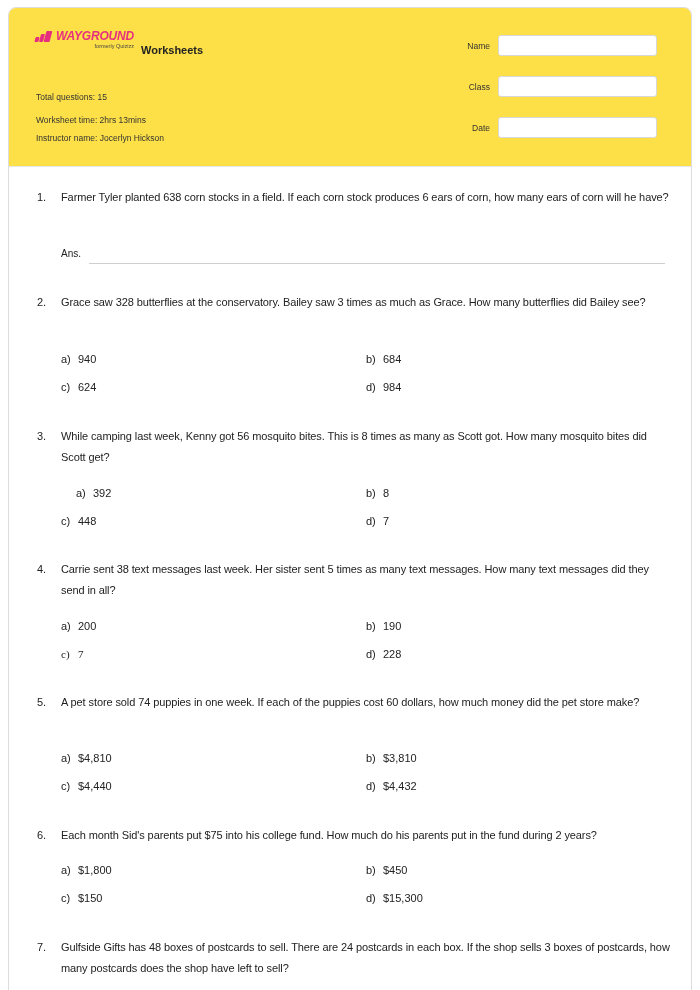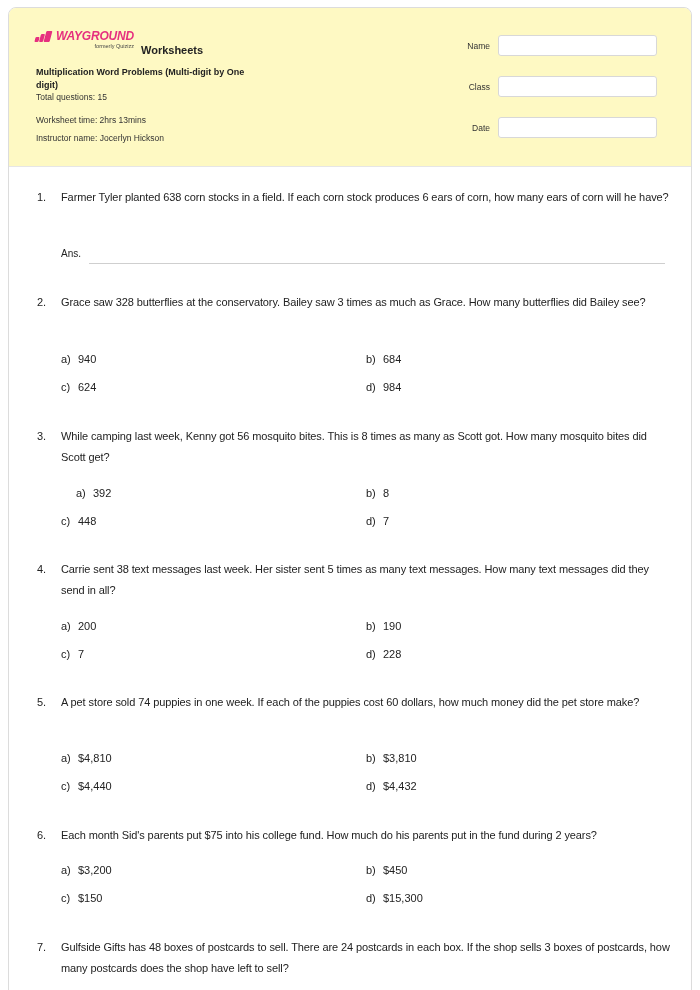--- a/index.html
+++ b/index.html
@@ -5,21 +5,21 @@
     * { box-sizing: border-box; margin: 0; padding: 0; }
     html, body { width: 700px; height: 990px; background: #ffffff; overflow: hidden; }
     body { font-family: "Liberation Sans", sans-serif; color: #222; position: relative; }
 
     .page {
       position: absolute; left: 8px; top: 7px; width: 684px; height: 1000px;
       border: 1px solid #dcdcdc; border-radius: 8px; background: #fff; overflow: hidden;
     }
     .header {
       position: absolute; left: 0; top: 0; width: 100%; height: 159px;
-      background: #fef9c3; border-bottom: 1px solid #e6e6e6;
+      background: #fde047; border-bottom: 1px solid #e6e6e6;
     }
     .brand { position: absolute; left: 26px; top: 22px; display: flex; align-items: flex-start; }
     .logo { display: flex; flex-direction: column; align-items: flex-end; }
     .logo-row { display: flex; align-items: center; }
     .logo-mark { width: 18px; height: 11px; position: relative; margin-right: 3px; }
     .logo-mark span { position: absolute; bottom: 0; width: 4px; background: #e6307f; transform: skewX(-15deg); border-radius: 1px; }
     .logo-word { font-weight: 900; font-style: italic; font-size: 12px; color: #e6307f; letter-spacing: -0.2px; line-height: 12px; }
     .logo-sub { font-size: 5.5px; color: #444; margin-top: 1px; line-height: 7px; }
     .brand-title { font-weight: bold; font-size: 11px; color: #222; margin-left: 7px; margin-top: 14px; }
 
@@ -54,21 +54,20 @@
             <span style="left:5px;height:8px;"></span>
             <span style="left:10px;height:11px;width:6px;"></span>
           </div>
           <span class="logo-word">WAYGROUND</span>
         </div>
         <span class="logo-sub">formerly Quizizz</span>
       </div>
       <span class="brand-title">Worksheets</span>
     </div>
 
-    <div class="ws-title">Multiplication Word Problems (Multi-digit by One digit)</div>
     <div class="meta m1">Total questions: 15</div>
     <div class="meta m2">Worksheet time: 2hrs 13mins</div>
     <div class="meta m3">Instructor name: Jocerlyn Hickson</div>
 
     <div class="field f1">
       <label>Name</label>
       <div class="box"></div>
     </div>
     <div class="field f2">
       <label>Class</label>
@@ -104,37 +103,37 @@
   <div class="opt" style="left:357px;top:478px;"><span class="lbl">b)</span><span>8</span></div>
   <div class="opt" style="left:52px;top:506px;"><span class="lbl">c)</span><span>448</span></div>
   <div class="opt" style="left:357px;top:506px;"><span class="lbl">d)</span><span>7</span></div>
 
   <div class="q" style="top:551px;">
     <span class="num">4.</span>
     <div class="text">Carrie sent 38 text messages last week.  Her sister sent 5 times as many text messages.  How many text messages did they send in all?</div>
   </div>
   <div class="opt" style="left:52px;top:611px;"><span class="lbl">a)</span><span>200</span></div>
   <div class="opt" style="left:357px;top:611px;"><span class="lbl">b)</span><span>190</span></div>
-  <div class="opt" style="left:52px;top:639px;"><span class="lbl">c)</span><span>7</span></div>
+  <div class="opt" style="left:52px;top:639px;font-family:Liberation Serif, serif;"><span class="lbl">c)</span><span>7</span></div>
   <div class="opt" style="left:357px;top:639px;"><span class="lbl">d)</span><span>228</span></div>
 
   <div class="q" style="top:684px;">
     <span class="num">5.</span>
     <div class="text">A pet store sold 74 puppies in one week. If each of the puppies cost 60 dollars, how much money did the pet store make?</div>
   </div>
   <div class="opt" style="left:52px;top:743px;"><span class="lbl">a)</span><span>$4,810</span></div>
   <div class="opt" style="left:357px;top:743px;"><span class="lbl">b)</span><span>$3,810</span></div>
   <div class="opt" style="left:52px;top:771px;"><span class="lbl">c)</span><span>$4,440</span></div>
   <div class="opt" style="left:357px;top:771px;"><span class="lbl">d)</span><span>$4,432</span></div>
 
   <div class="q" style="top:817px;">
     <span class="num">6.</span>
     <div class="text">Each month Sid's parents put $75 into his college fund. How much do his parents put in the fund during 2 years?</div>
   </div>
-  <div class="opt" style="left:52px;top:855px;"><span class="lbl">a)</span><span>$3,200</span></div>
+  <div class="opt" style="left:52px;top:855px;"><span class="lbl">a)</span><span>$1,800</span></div>
   <div class="opt" style="left:357px;top:855px;"><span class="lbl">b)</span><span>$450</span></div>
   <div class="opt" style="left:52px;top:883px;"><span class="lbl">c)</span><span>$150</span></div>
   <div class="opt" style="left:357px;top:883px;"><span class="lbl">d)</span><span>$15,300</span></div>
 
   <div class="q" style="top:929px;">
     <span class="num">7.</span>
     <div class="text">Gulfside Gifts has 48 boxes of postcards to sell. There are 24 postcards in each box. If the shop sells 3 boxes of postcards, how many postcards does the shop have left to sell?</div>
   </div>
 
 </div>

